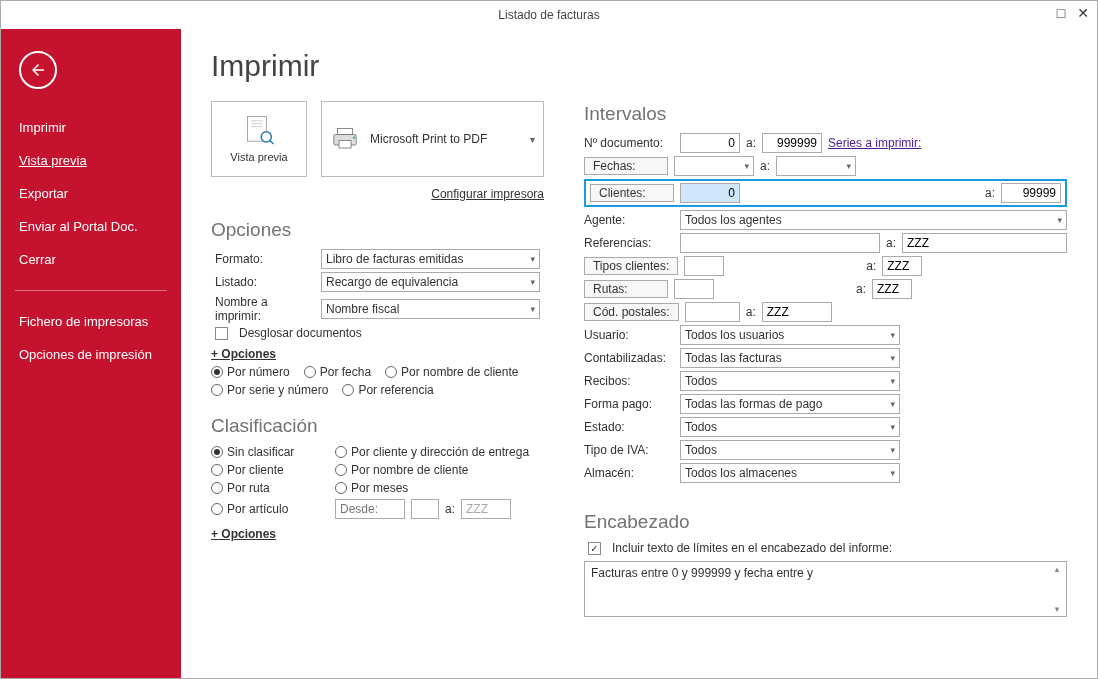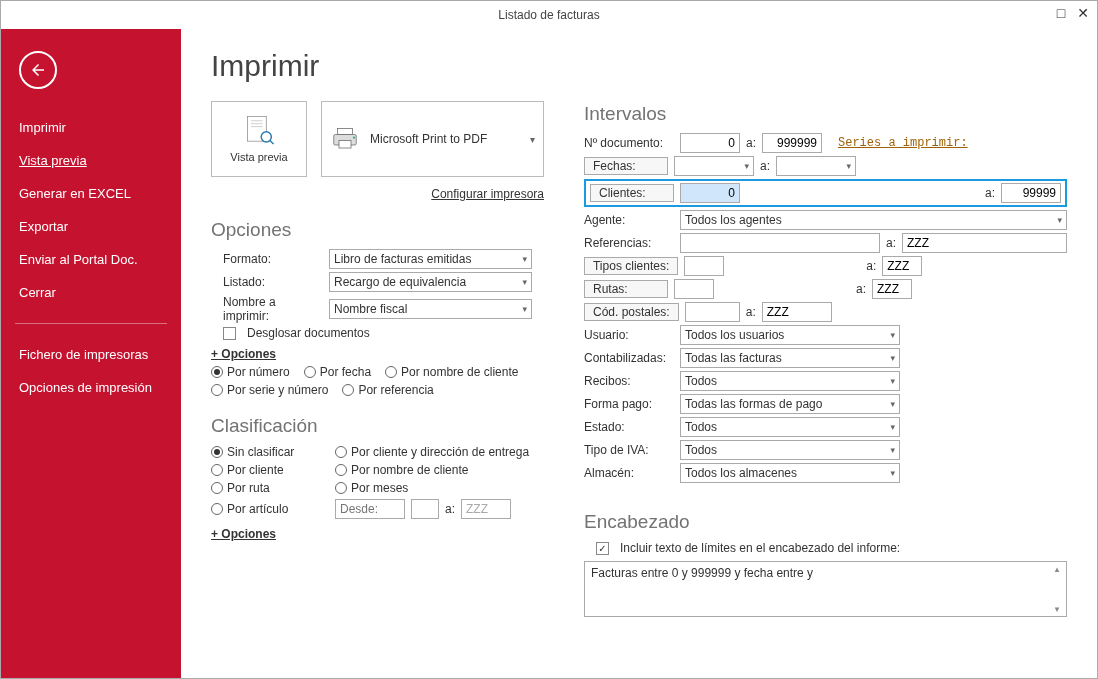--- a/index.html
+++ b/index.html
@@ -21,42 +21,42 @@
   h1 { font-size: 30px; font-weight: 300; color: #444; margin: 12px 0 18px 0; }
   h2 { font-size: 19px; font-weight: 400; color: #737373; margin: 18px 0 8px 0; }
   .preview-row { display: flex; gap: 14px; align-items: stretch; margin-bottom: 10px; }
   .preview-box { border: 1px solid #bbb; width: 96px; height: 76px; display: flex; flex-direction: column; align-items: center; justify-content: center; font-size: 11px; cursor: pointer; }
   .preview-box .doc-icon { width: 30px; height: 32px; position: relative; margin-bottom: 4px; }
   .printer-box { border: 1px solid #bbb; flex: 1; display: flex; align-items: center; padding: 0 8px; cursor: pointer; }
   .printer-box .printer-icon { width: 30px; height: 26px; margin-right: 10px; }
   .printer-box .chev { margin-left: auto; font-size: 10px; color: #666; }
   .config-link { text-align: right; margin: 6px 0 4px 0; }
   a.link { color: #333; text-decoration: underline; cursor: pointer; font-size: 12px; }
-  .row { display: flex; align-items: center; margin: 3px 12px; gap: 6px; }
+  .row { display: flex; align-items: center; margin: 3px 4px; gap: 6px; }
   .row label.lbl { width: 100px; font-size: 12px; }
   .sel, .txt { border: 1px solid #aaa; background: #fff; height: 20px; font-size: 12px; padding: 0 4px; }
   .sel { flex: 1; position: relative; display: flex; align-items: center; cursor: pointer; }
   .sel .chev { margin-left: auto; font-size: 9px; color: #666; }
   .chk { width: 13px; height: 13px; border: 1px solid #888; display: inline-flex; align-items: center; justify-content: center; margin-right: 5px; font-size: 10px; color: #333; cursor: pointer; }
   .opt-row { display: flex; align-items: center; gap: 14px; margin: 4px 0; flex-wrap: wrap; }
   .radio { display: flex; align-items: center; gap: 4px; font-size: 12px; cursor: pointer; }
   .radio .r { width: 12px; height: 12px; border: 1px solid #666; border-radius: 50%; display: inline-flex; align-items: center; justify-content: center; }
   .radio .r.on::after { content: ""; width: 6px; height: 6px; background: #333; border-radius: 50%; }
   .plus-link { font-weight: bold; text-decoration: underline; cursor: pointer; margin-top: 4px; display: inline-block; }
   .int-row { display: flex; align-items: center; margin: 3px 0; gap: 6px; }
   .int-lbl { width: 90px; font-size: 12px; }
   .btn-lbl { border: 1px solid #aaa; padding: 1px 8px; font-size: 12px; background: #f7f7f7; cursor: pointer; min-width: 84px; text-align: left; }
   input.txt { outline: none; }
   .txt-sm { width: 60px; }
   .txt-lg { width: 200px; }
   .a-lbl { font-size: 12px; }
   .dd { border: 1px solid #aaa; height: 20px; display: flex; align-items: center; padding: 0 4px; font-size: 12px; cursor: pointer; background: #fff; }
   .dd .chev { margin-left: auto; font-size: 9px; color: #666; }
   .box-highlight { border: 2px solid #1a9be0; padding: 2px 4px; display: flex; align-items: center; gap: 6px; }
-  .series-link { color: #a16207; text-decoration: underline; cursor: pointer; margin-left: 10px; font-family: Liberation Mono, monospace; }
+  .series-link { color: #4c1d95; text-decoration: underline; cursor: pointer; margin-left: 0; }
   .header-textarea { border: 1px solid #aaa; width: 100%; height: 56px; padding: 4px 18px 4px 6px; font-size: 12px; color: #333; position: relative; margin-top: 6px; }
   .scroll-arrows { position: absolute; right: 2px; top: 2px; bottom: 2px; width: 14px; display: flex; flex-direction: column; justify-content: space-between; }
   .scroll-arrows span { font-size: 9px; color: #888; cursor: pointer; text-align: center; }
   .clas-grid { display: grid; grid-template-columns: 124px 1fr; row-gap: 4px; align-items: center; }
   .desde-row { display: flex; align-items: center; gap: 6px; }
 </style>
 </head>
 <body>
 
 <div class="window">
@@ -70,21 +70,20 @@
   <div class="body">
 
     <div class="sidebar">
       <div class="back-btn">
         <svg width="18" height="18" viewBox="0 0 24 24">
             <path d="M20 11H7.8l5.6-5.6L12 4l-8 8 8 8 1.4-1.4L7.8 13H20z"></path>
           </svg>
       </div>
       <div class="side-item">Imprimir</div>
       <div class="side-item" style="text-decoration:underline">Vista previa</div>
-      <div class="side-item">Generar en EXCEL</div>
       <div class="side-item">Exportar</div>
       <div class="side-item">Enviar al Portal Doc.</div>
       <div class="side-item">Cerrar</div>
       <div class="side-sep"></div>
       <div class="side-item">Fichero de impresoras</div>
       <div class="side-item">Opciones de impresión</div>
     </div>
 
     <div class="main">
       <div class="colL">

